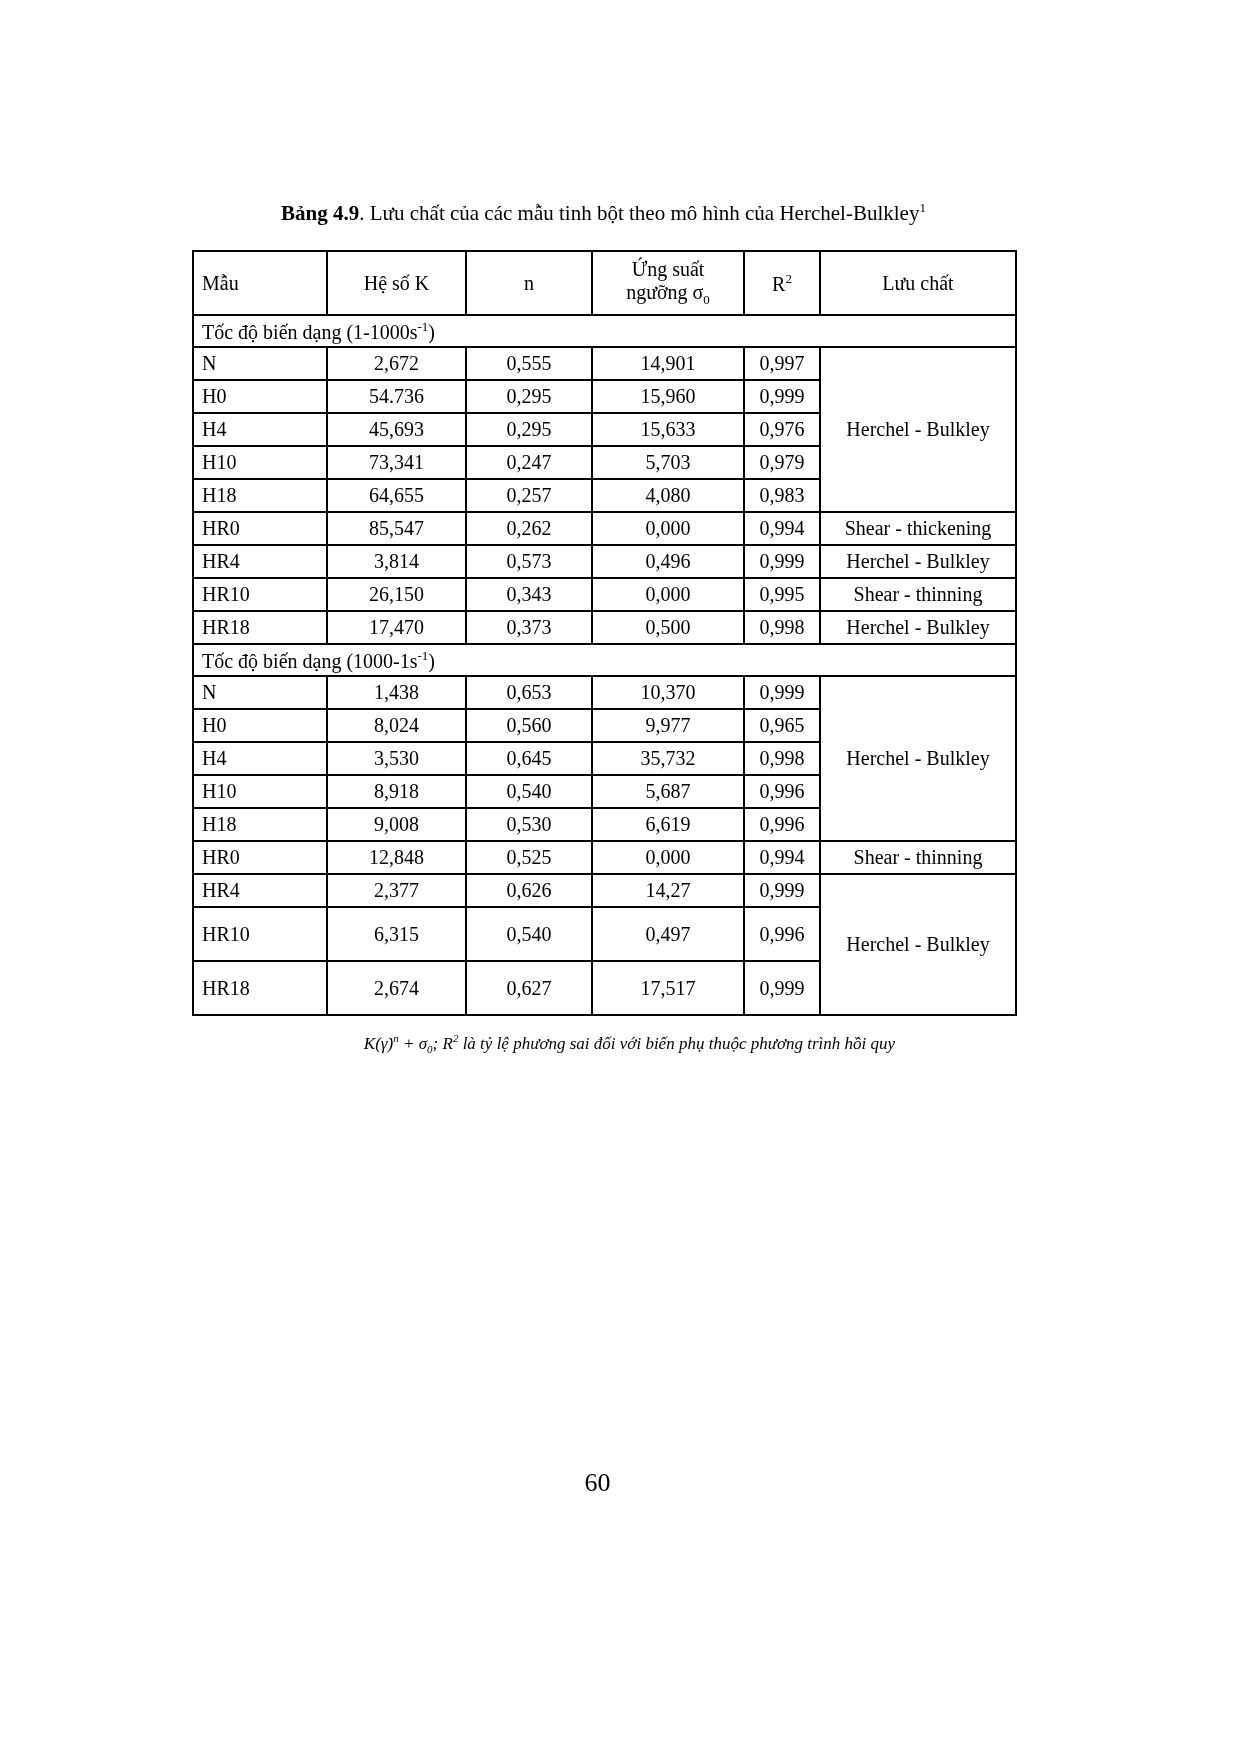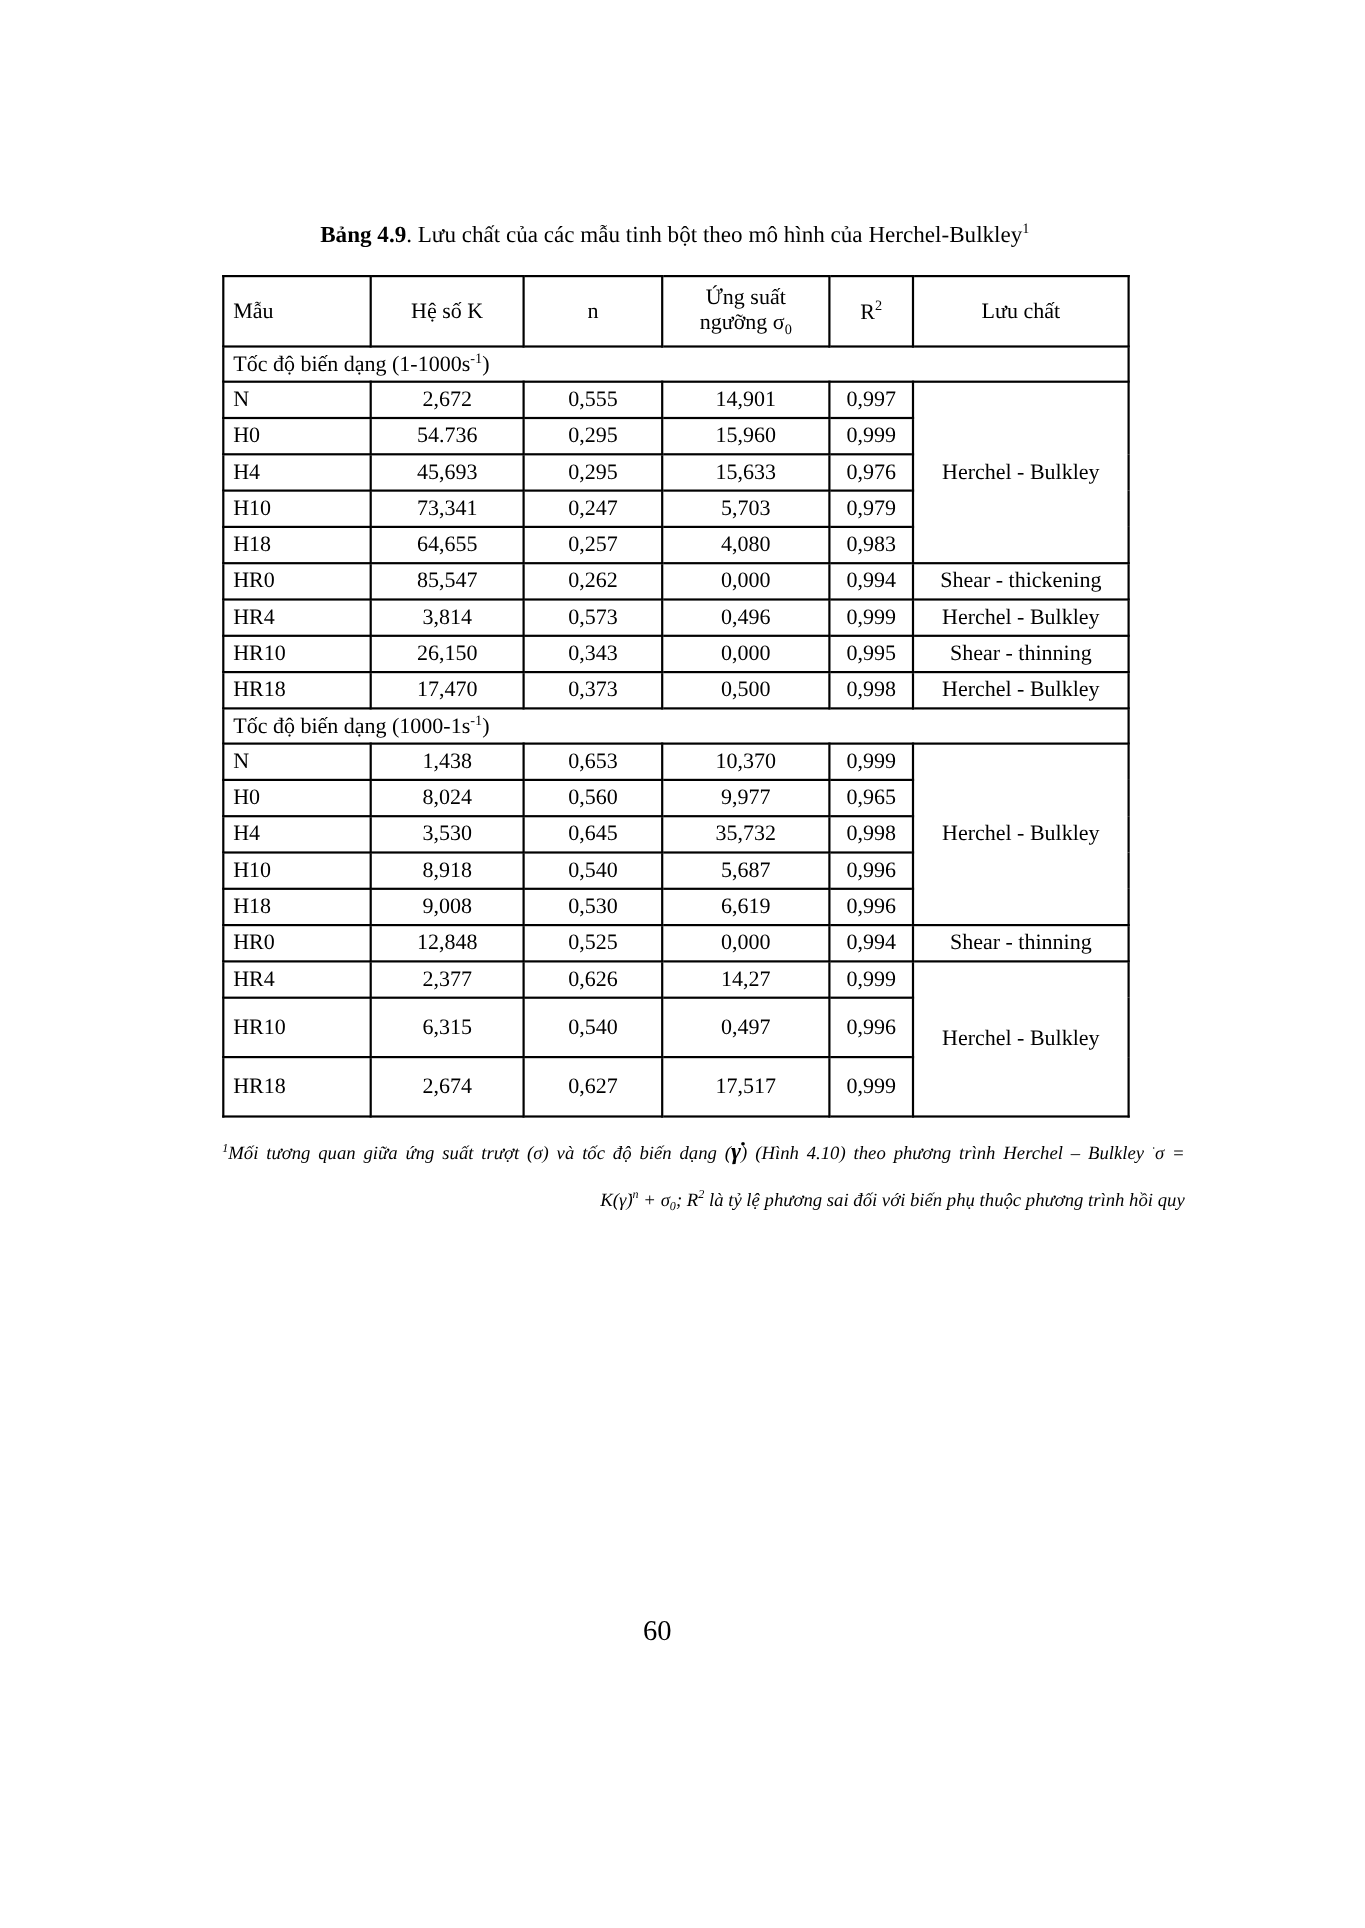--- a/index.html
+++ b/index.html
@@ -3,21 +3,21 @@
 <meta charset="utf-8">
 <style>
   html,body{margin:0;padding:0;}
   body{
     width:1241px;height:1753px;
     background:#ffffff;color:#000;
     font-family:"Liberation Serif","DejaVu Serif",serif;
     position:relative;overflow:hidden;
   }
   .content{
-    position:absolute;left:202px;top:200px;width:875px;
+    position:absolute;left:192px;top:200px;width:875px;
   }
   .doc-title{
     width:823px;text-align:center;font-size:21px;
     margin:0 0 24px 0;font-weight:normal;
   }
   .doc-title b{font-weight:bold;}
   .doc-title sup{font-size:13px;}
   table.data-table{
     border-collapse:collapse;width:823px;table-layout:fixed;padding-left:28px;
   }
@@ -37,21 +37,21 @@
   tr.data-row td{height:29px;}
   tr.data-row.tall td{height:50px;}
   td.c-sample{text-align:left;}
   td.c-num{text-align:center;}
   td.c-fluid{text-align:center;}
   .footnote{
     margin-top:14px;width:875px;
     font-style:italic;font-size:17px;line-height:1.55;
   }
   .footnote .fn-line1{text-align:justify;text-align-last:justify;}
-  .footnote .fn-line2{margin-top:14px;text-align:right;}
+  .footnote .fn-line2{margin-top:14px;text-align:center;}
   .footnote sup{font-size:11px;}
   .footnote sub{font-size:11px;}
   .footnote .gamma{font-size:22px;font-weight:bold;font-style:italic;}
   .page-number{
     position:absolute;left:186px;top:1468px;width:823px;
     text-align:center;font-size:26px;
   }
 </style>
 </head>
 <body>
@@ -223,19 +223,18 @@
       <td class="c-sample">HR18</td>
       <td class="c-num">2,674</td>
       <td class="c-num">0,627</td>
       <td class="c-num">17,517</td>
       <td class="c-num">0,999</td>
     </tr>
   </tbody>
     </table>
 
   <div class="footnote">
-    <div class="fn-line1"><sup>1</sup><span>Mối tương quan giữa ứng suất trượt (σ)  và tốc độ biến dạng (</span><span class="gamma">γ̇</span><span>) (Hình 4.10) theo phương trình Herchel – Bulkley </span><sup>·</sup><span>σ =</span></div>
     <div class="fn-line2"><span>K(</span><span>γ̇</span><span>)</span><sup>n</sup><span> + σ</span><sub>0</sub><span>; R</span><sup>2</sup><span> là tỷ lệ phương sai đối với biến phụ thuộc phương trình hồi quy</span></div>
   </div>
 
 </div>
 
 <div class="page-number">60</div>
 
 </body></html>

